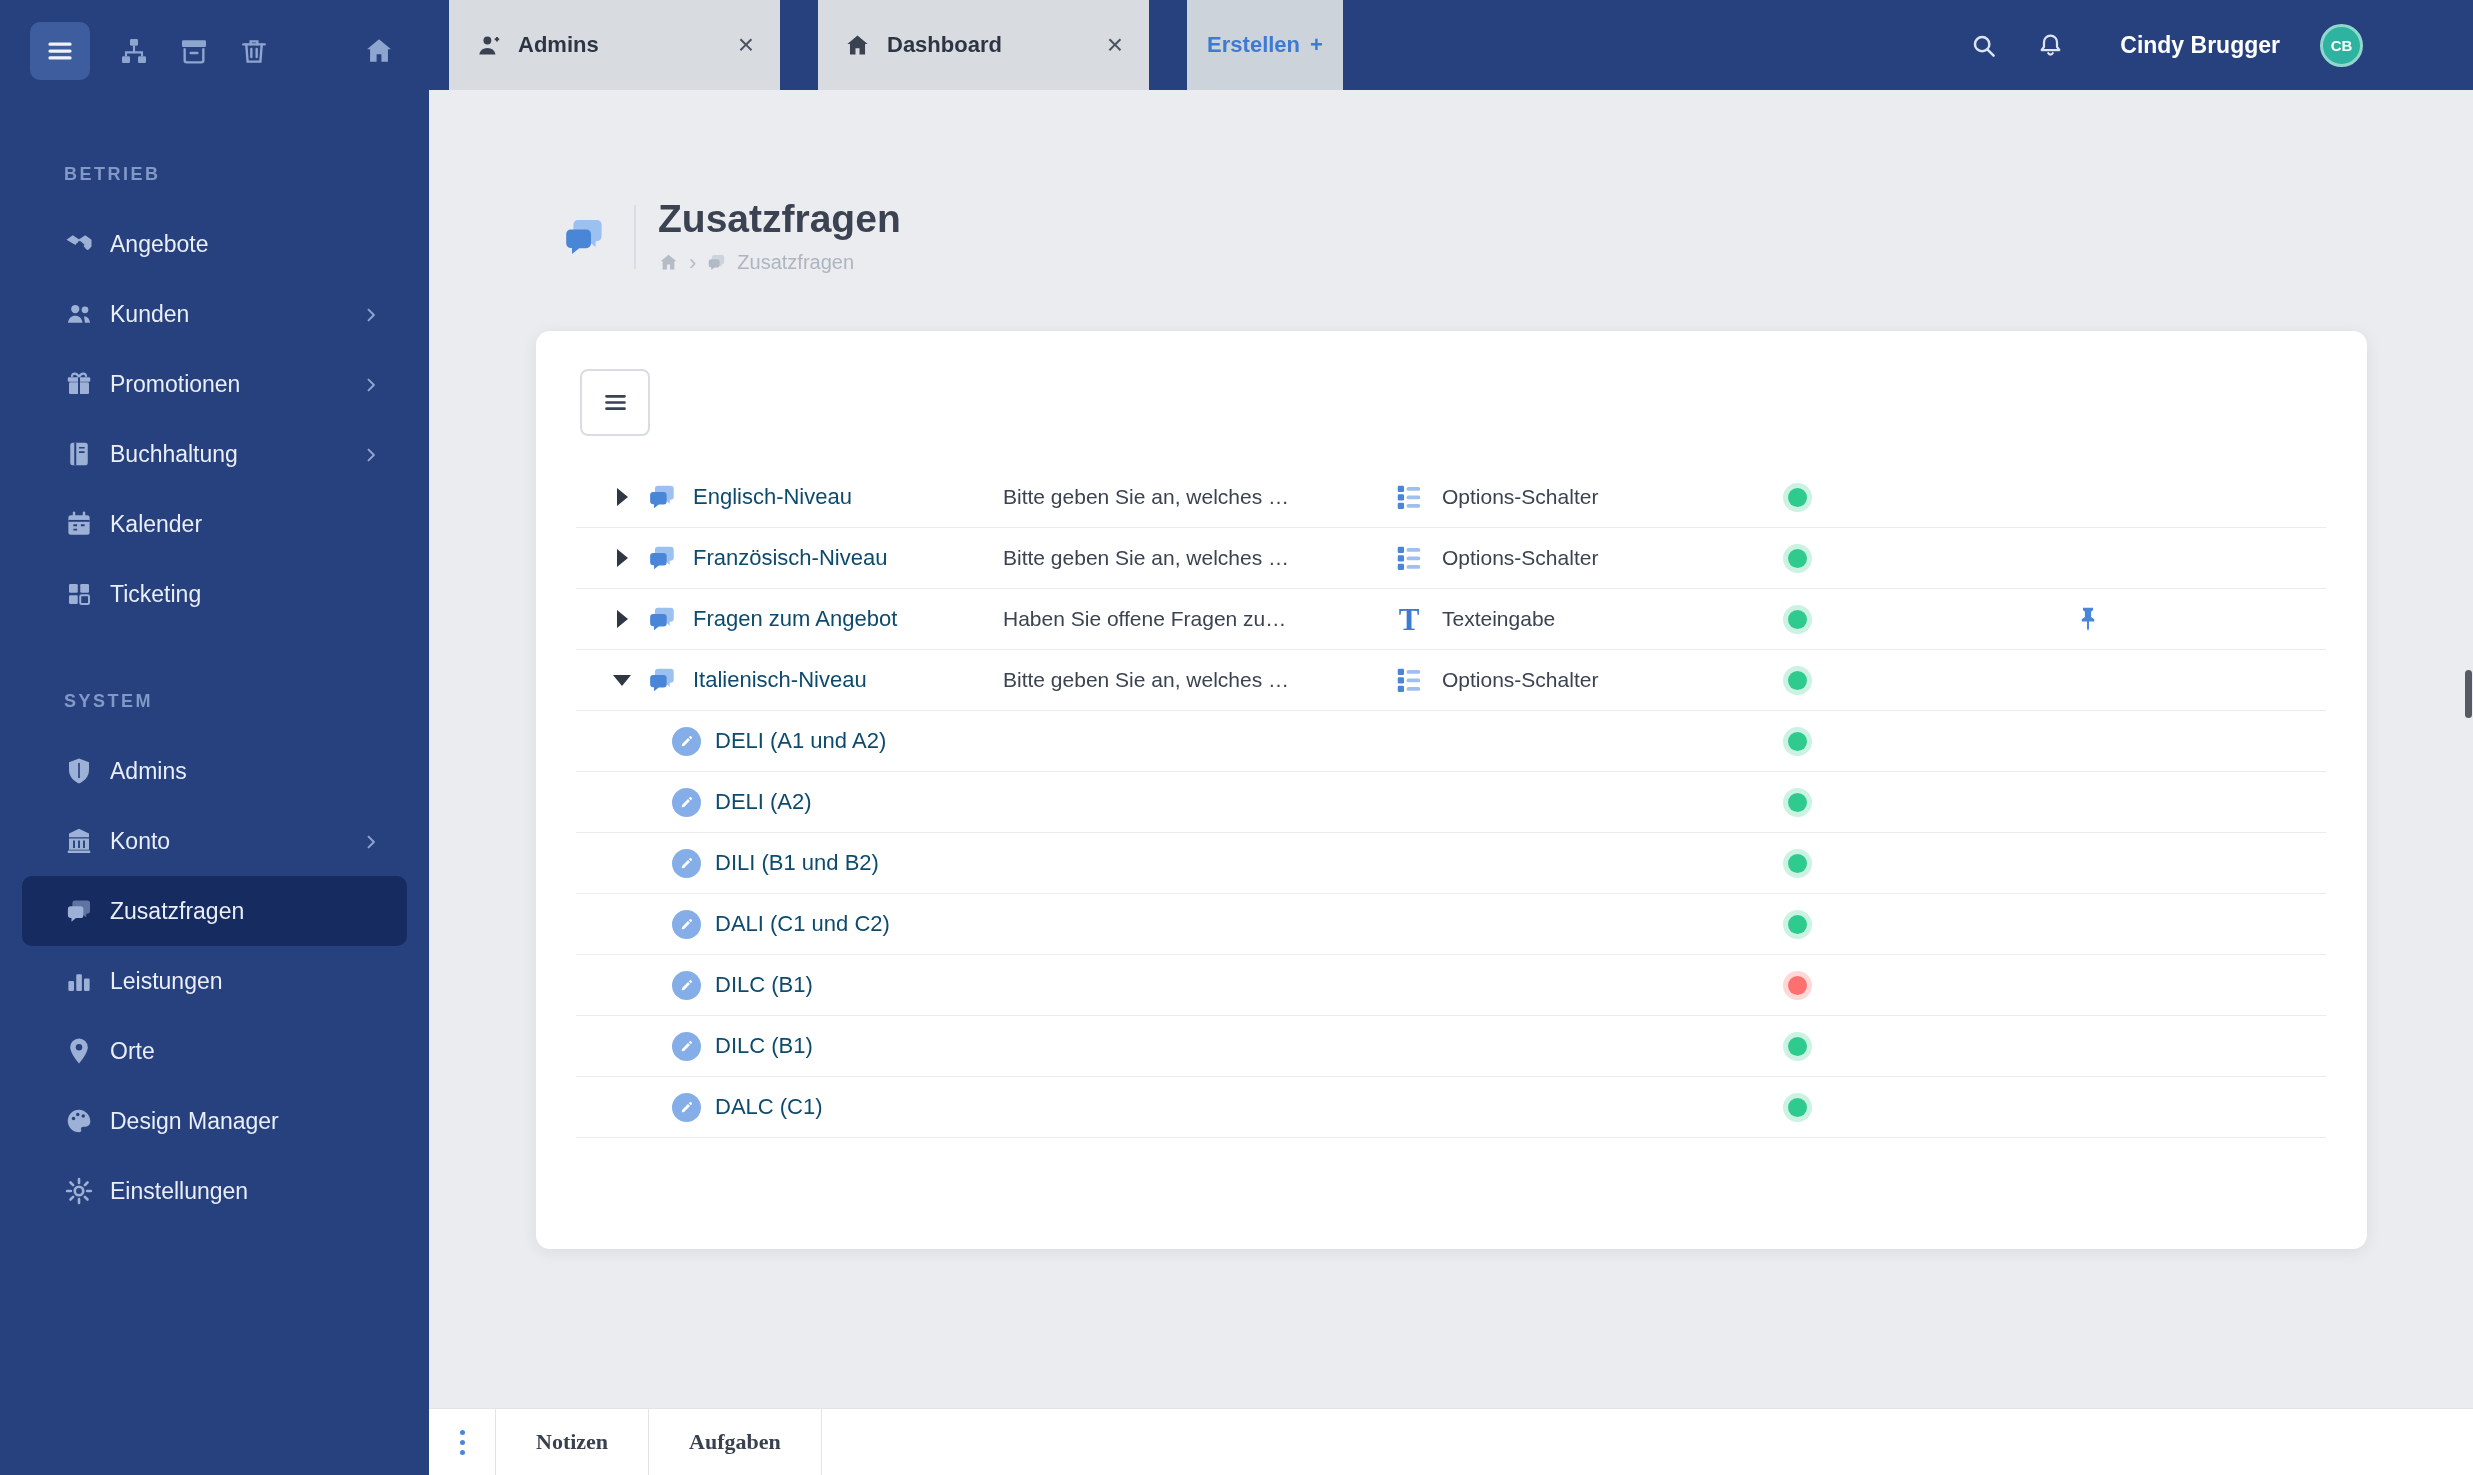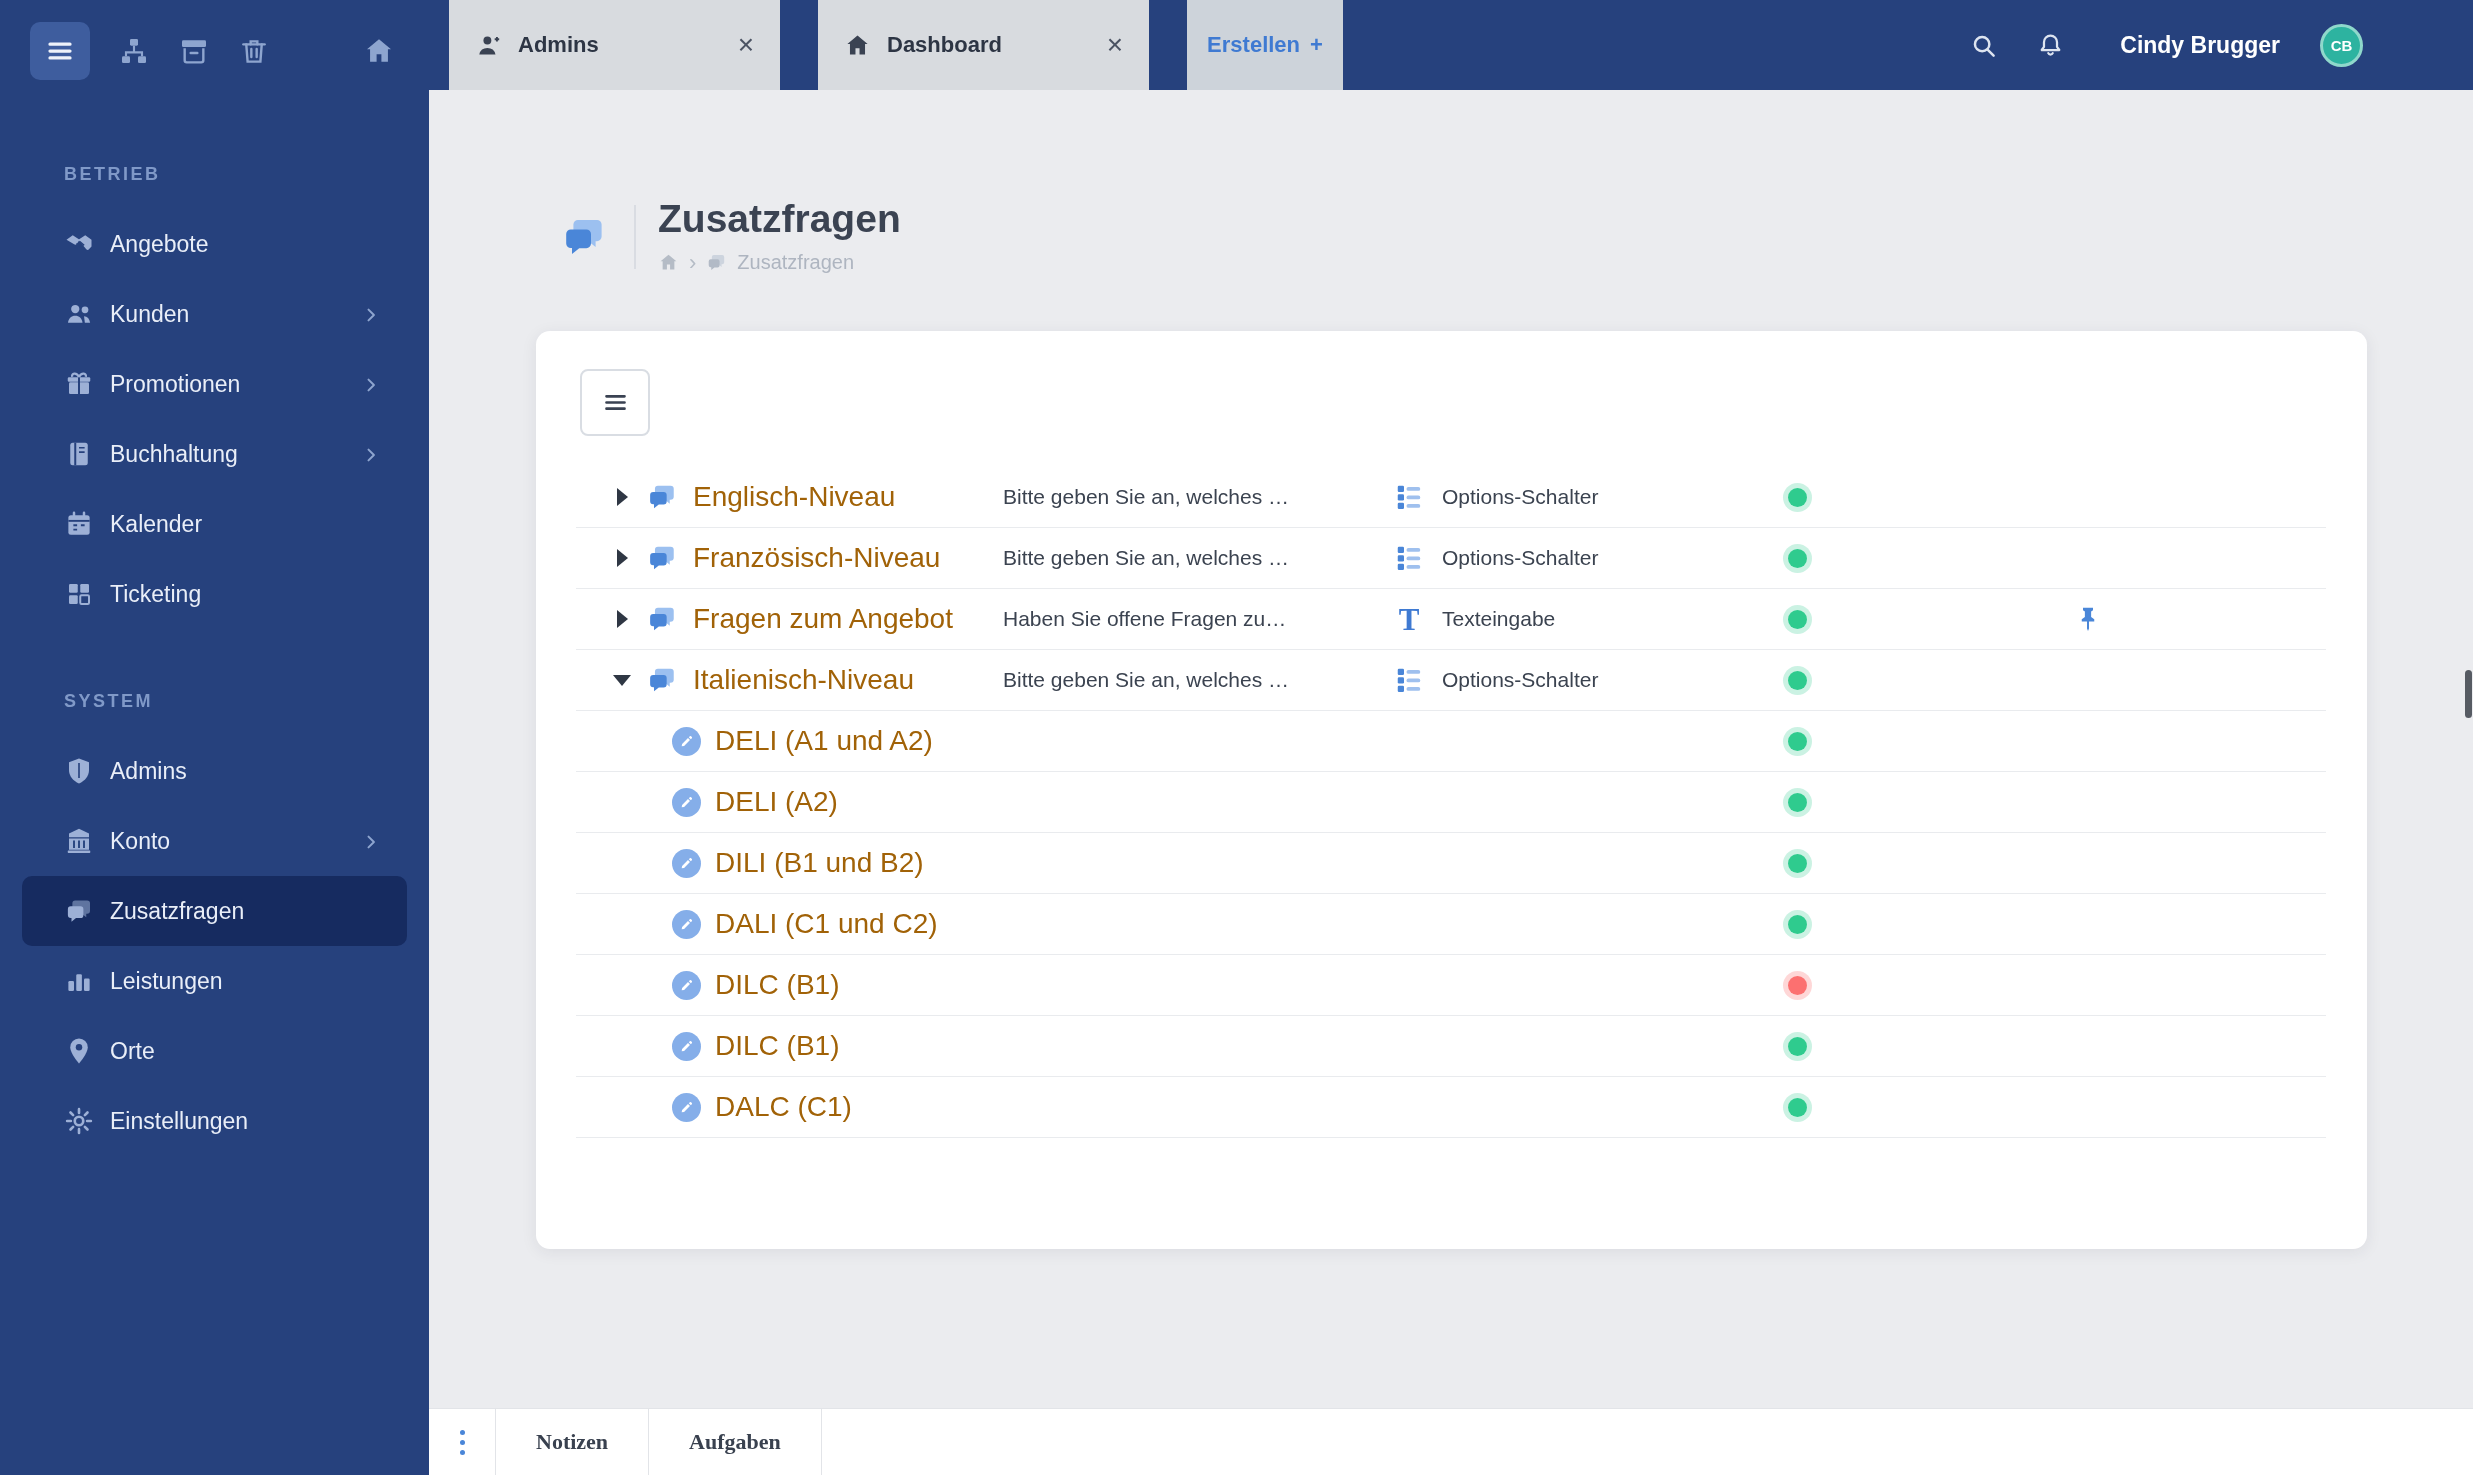--- a/index.html
+++ b/index.html
@@ -63,21 +63,21 @@
   .trow { height:61px; border-bottom:1px solid #e9ebee; cursor:pointer; }
   .c-name { display:flex; align-items:center; padding-left:36px; }
   .c-name.child { padding-left:96px; }
   .caret-box { width:20px; flex:none; display:flex; justify-content:center; margin-right:14px; cursor:pointer; }
   .caret-r { width:0; height:0; border-top:9px solid transparent; border-bottom:9px solid transparent; border-left:11px solid #2f3744; }
   .caret-d { width:0; height:0; border-left:9px solid transparent; border-right:9px solid transparent; border-top:11px solid #2f3744; }
   .row-ico { width:32px; height:32px; flex:none; margin-right:15px; }
   .row-ico svg { width:100%; height:100%; }
   .edit-badge { width:29px; height:29px; border-radius:50%; background:#85aee9; display:flex; align-items:center; justify-content:center; flex:none; margin-right:14px; }
   .edit-badge svg { width:17px; height:17px; }
-  .name-text { font-size:28px; color:#a16207; white-space:nowrap; }
+  .name-text { font-size:22px; color:#0c4a6e; white-space:nowrap; }
   .c-desc { font-size:21px; color:#3b4350; white-space:nowrap; overflow:hidden; padding-right:24px; }
   .c-type { display:flex; align-items:center; }
   .type-ico { width:30px; height:30px; flex:none; margin-right:18px; }
   .type-ico svg { width:100%; height:100%; }
   .type-T { width:30px; flex:none; margin-right:18px; text-align:center; font-family:"Liberation Serif", serif; font-size:31px; font-weight:700; color:#3f7ad2; line-height:1; }
   .type-text { font-size:21px; color:#3b4350; white-space:nowrap; }
   .c-status { display:flex; padding-left:6px; }
   .dot { width:19px; height:19px; border-radius:50%; }
   .dot.on { background:#2fcb8e; box-shadow:0 0 0 5px rgba(47,203,142,.25); }
   .dot.off { background:#fc7070; box-shadow:0 0 0 5px rgba(252,112,112,.28); }
@@ -261,20 +261,31 @@
         <span class="nav-ico">
           <svg viewBox="0 0 24 24" fill="currentColor">
               <path d="M12 2a7 7 0 0 1 7 7c0 5-7 13-7 13S5 14 5 9a7 7 0 0 1 7-7z"></path>
               <circle cx="12" cy="9" r="2.6" fill="#26417d"></circle>
             </svg>
         </span>
         <span class="nav-label">Orte</span>
       </div>
       <div class="nav-item">
         <span class="nav-ico">
+          <svg viewBox="0 0 24 24" fill="currentColor">
+              <path d="M12 3a9 9 0 0 0 0 18c1.5 0 2.1-.9 1.7-2-.5-1.4.2-2.5 1.9-2.5h1.7A3.8 3.8 0 0 0 21 12.7 9.3 9.3 0 0 0 12 3z"></path>
+              <circle cx="7.6" cy="10" r="1.4" fill="#26417d"></circle>
+              <circle cx="11" cy="6.8" r="1.4" fill="#26417d"></circle>
+              <circle cx="15.4" cy="8" r="1.4" fill="#26417d"></circle>
+            </svg>
+        </span>
+        <span class="nav-label">Design Manager</span>
+      </div>
+      <div class="nav-item">
+        <span class="nav-ico">
           <svg viewBox="0 0 24 24" fill="none" stroke="currentColor" stroke-width="2.1" stroke-linecap="round">
               <circle cx="12" cy="12" r="3.4"></circle>
               <path d="M12 2.5v3M12 18.5v3M2.5 12h3M18.5 12h3M5.2 5.2l2.1 2.1M16.7 16.7l2.1 2.1M18.8 5.2l-2.1 2.1M7.3 16.7l-2.1 2.1"></path>
             </svg>
         </span>
         <span class="nav-label">Einstellungen</span>
       </div>
     </nav>
   </aside>
 

